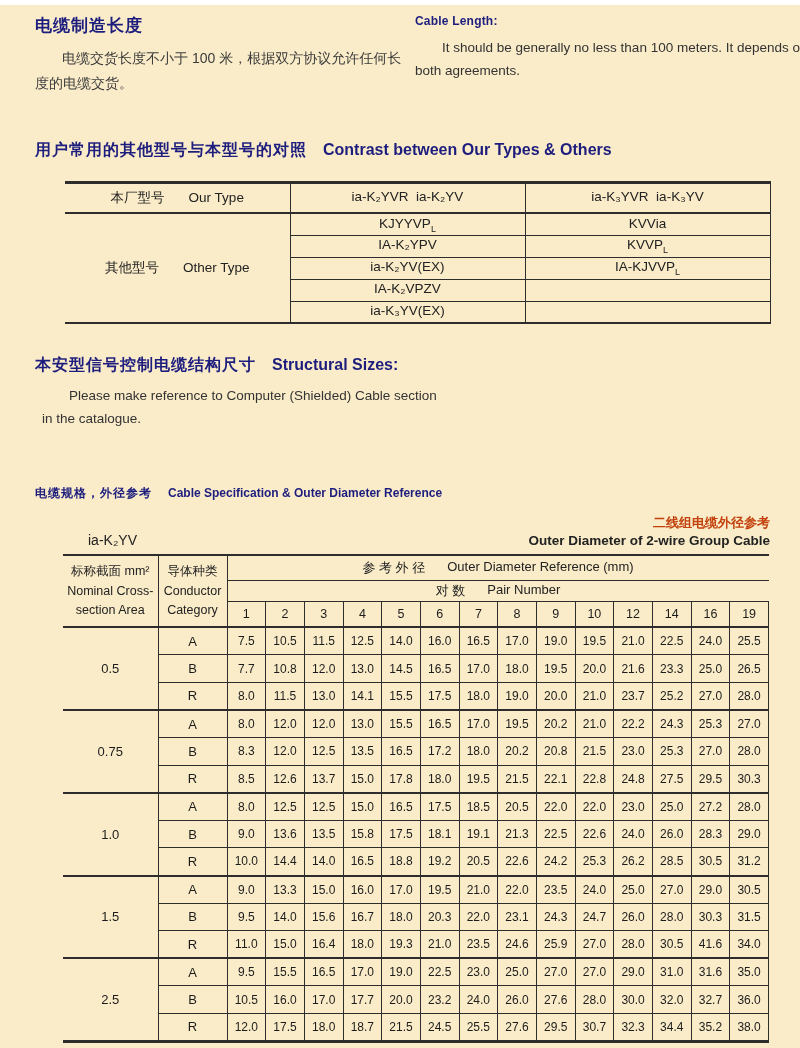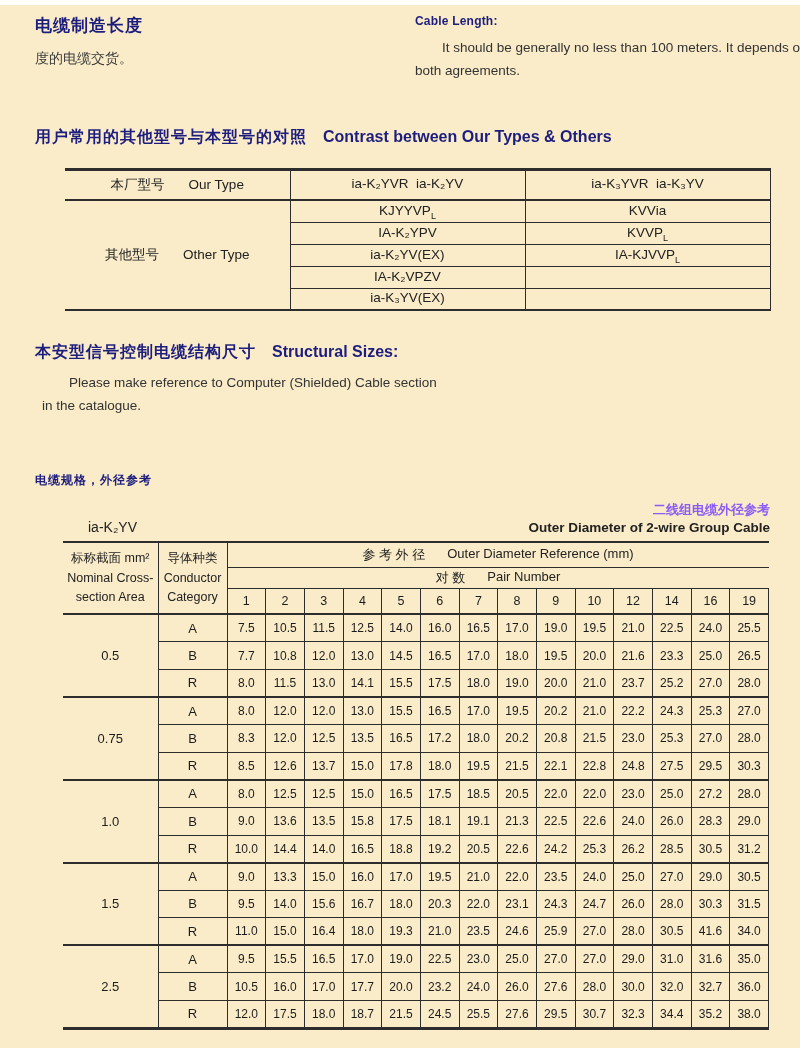--- a/index.html
+++ b/index.html
@@ -57,21 +57,21 @@
 
   
   .sec2-body { display: flex; margin: 9px 10px 0 35px; }
   .sec2-left { width: 370px; }
   .sec2-right { width: 378px; margin-left: 7px; }
 
   
   .spec-meta { display: flex; justify-content: space-between; align-items: flex-end; margin: 12px 30px 0 88px; }
   .model { font-size: 14px; color: #222; }
   .right-labels { text-align: right; }
-  .right-labels .zh { font-size: 13px; font-weight: bold; color: #8b5cf6; }
+  .right-labels .zh { font-size: 13px; font-weight: bold; color: #c2410c; }
   .right-labels .en { font-size: 13.5px; font-weight: bold; color: #222; margin-top: 1px; }
 
   
   .t2 {
     border-collapse: collapse; table-layout: fixed;
     width: 706px; margin: 6px 0 0 63px;
     border-top: 2px solid #2d2d2d; border-bottom: 3px solid #2d2d2d;
     color: #1c1c1c;
   }
   .t2 th { font-weight: normal; }
@@ -92,20 +92,21 @@
 </style>
 </head>
 <body>
 
 <div class="top-strip"></div>
 
 <div class="intro">
   <div class="intro-left">
     <div class="zh-h1 navy">电缆制造长度</div>
     <div class="lines">
+      <div class="body-line indent">电缆交货长度不小于 100 米，根据双方协议允许任何长</div>
       <div class="body-line">度的电缆交货。</div>
     </div>
   </div>
   <div class="intro-right">
     <div class="en-h1 navy">Cable Length:</div>
     <div class="lines">
       <div class="en-line indent">It should be generally no less than 100 meters. It depends on</div>
       <div class="en-line">both agreements.</div>
     </div>
   </div>
@@ -163,20 +164,21 @@
 </div>
 <div class="sec2-body">
   <div class="sec2-right">
     <div class="en-line indent">Please make reference to Computer (Shielded) Cable section</div>
     <div class="en-line">in the catalogue.</div>
   </div>
 </div>
 
 <div class="sec-heading" id="sec3-heading">
   <span class="zh navy">电缆规格，外径参考</span>
+  <span class="en navy">Cable Specification &amp; Outer Diameter Reference</span>
 </div>
 
 <div class="spec-meta">
   <div class="model">ia-K₂YV</div>
   <div class="right-labels">
     <div class="zh">二线组电缆外径参考</div>
     <div class="en">Outer Diameter of 2-wire Group Cable</div>
   </div>
 </div>
 

